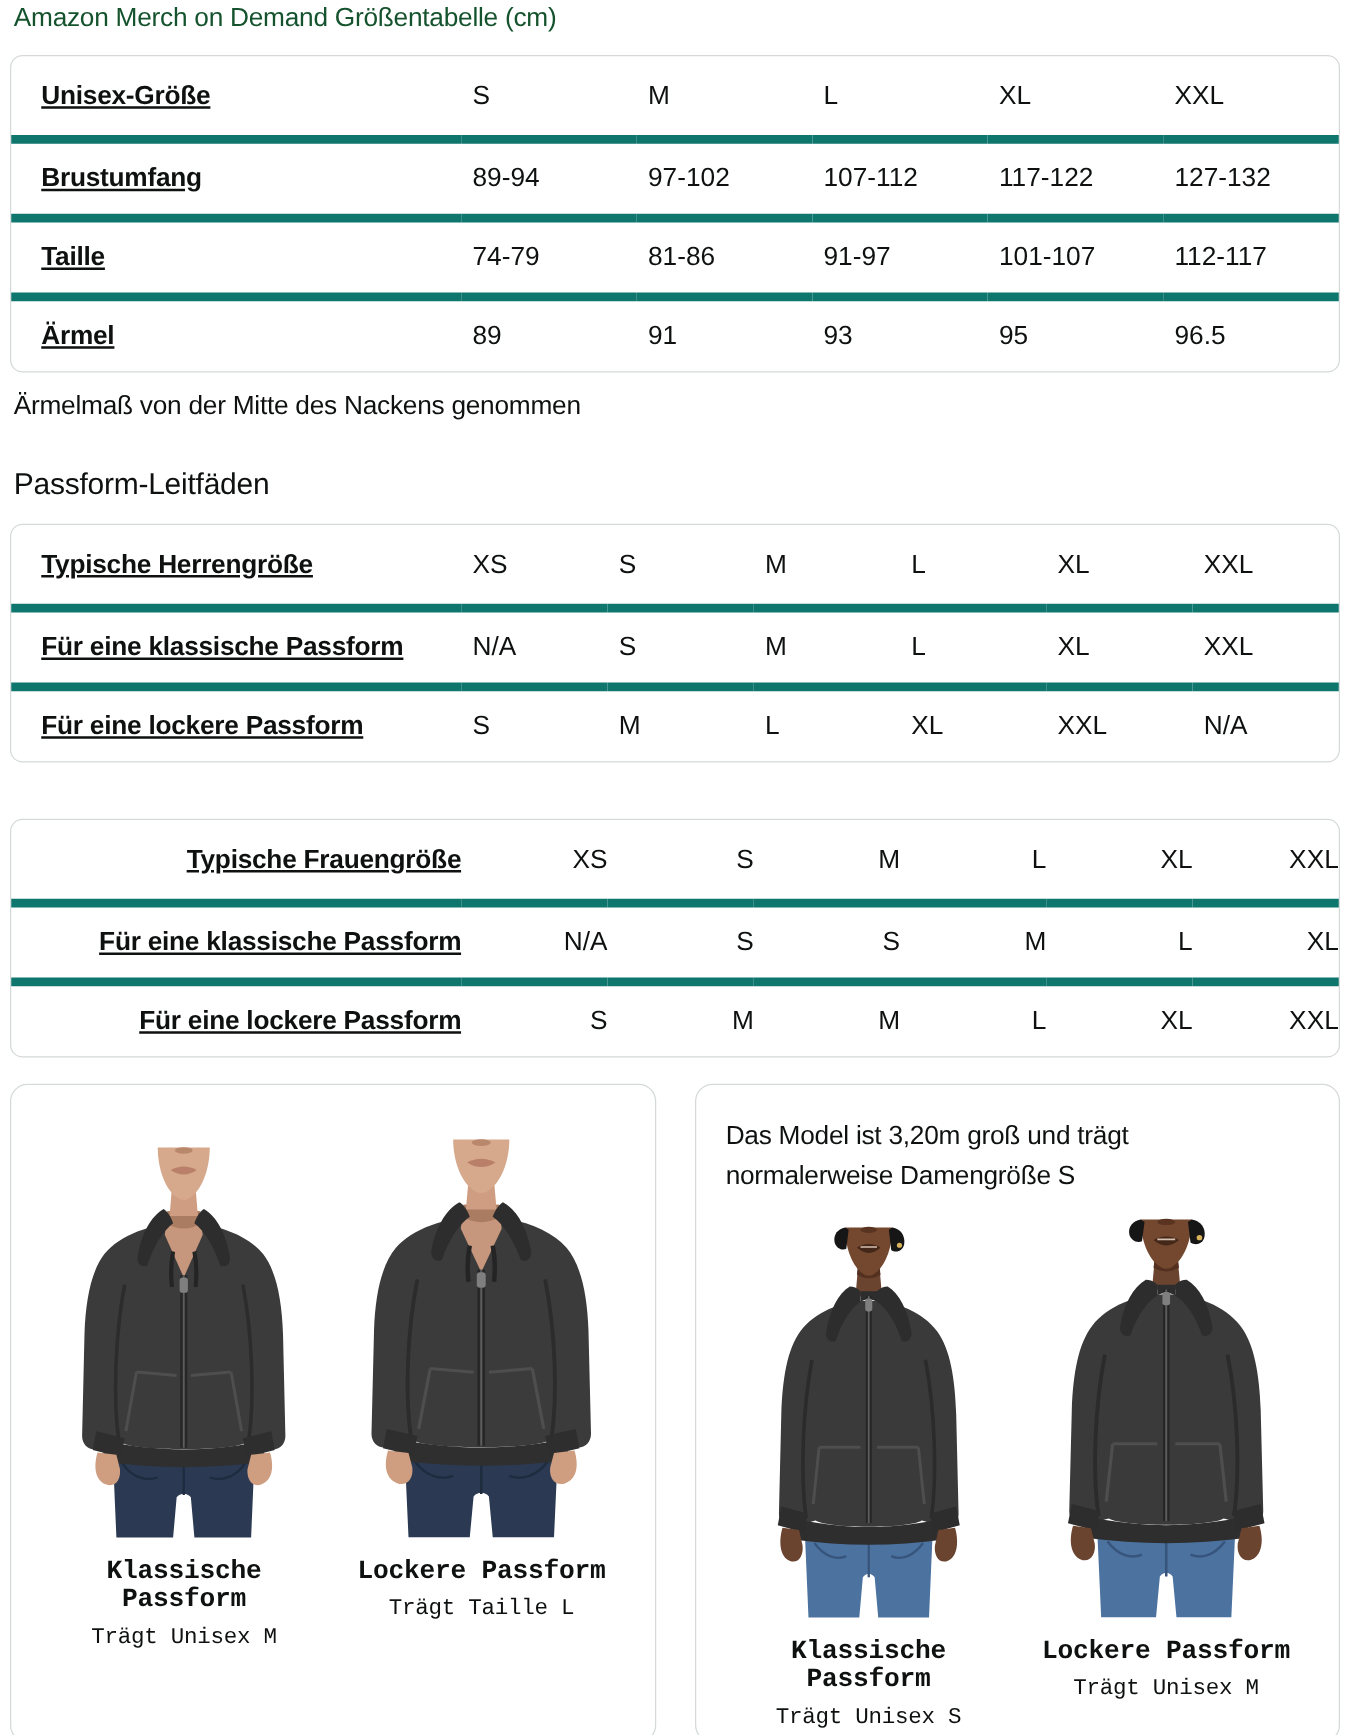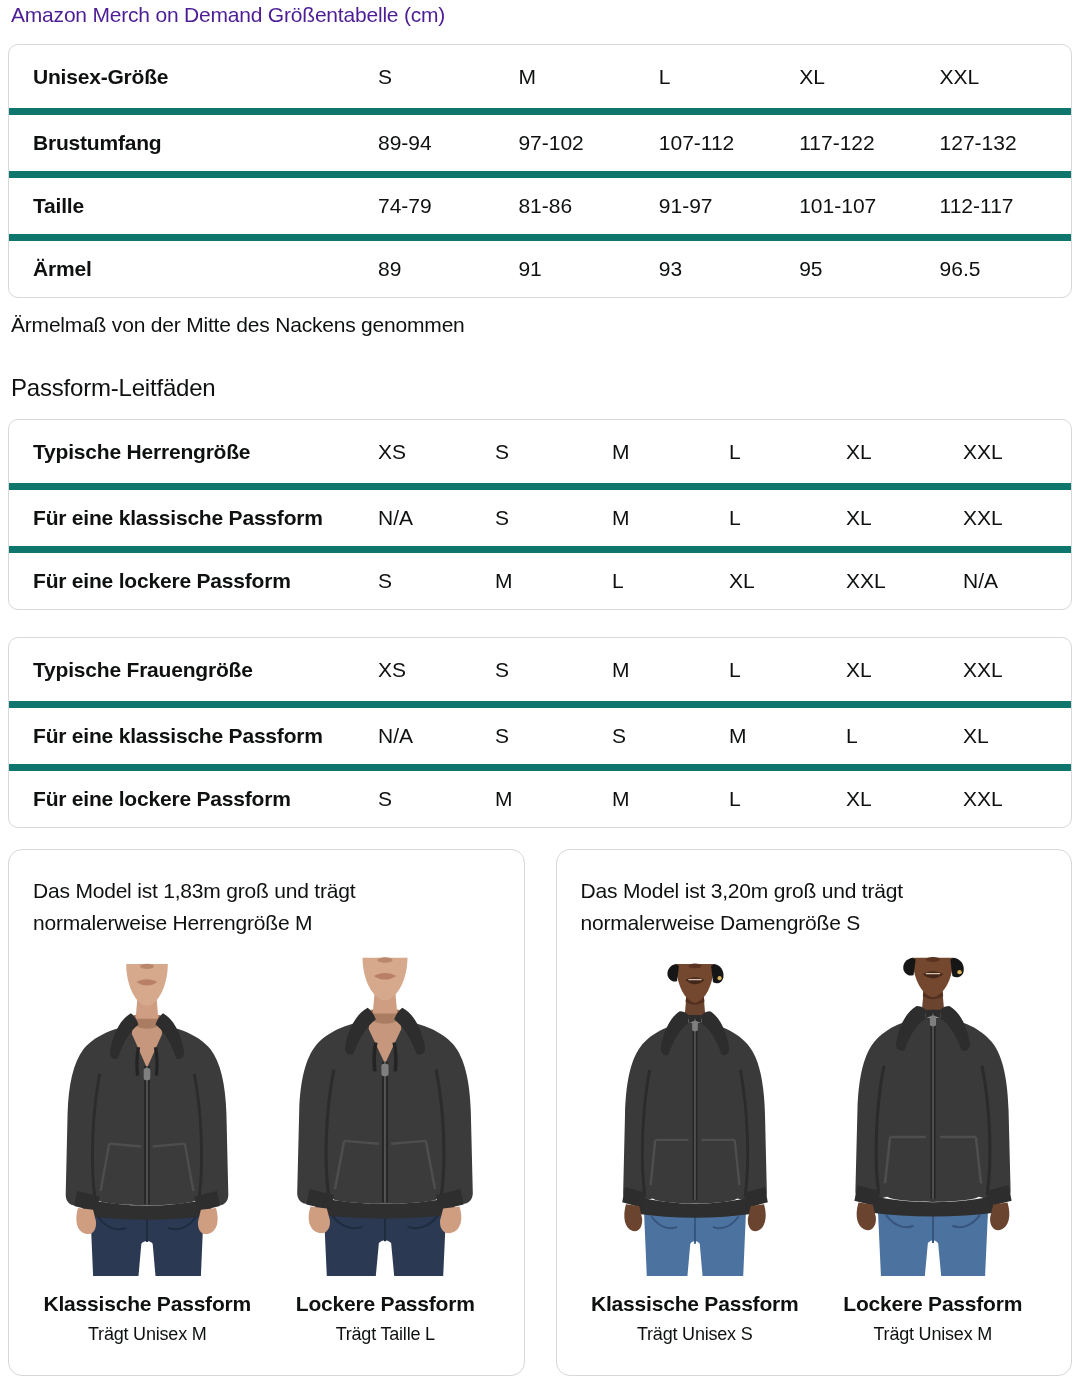--- a/index.html
+++ b/index.html
@@ -7,59 +7,59 @@
   body {
     width:1080px; height:1388px;
     background:#ffffff;
     color:#0f1111;
     font-family:"Liberation Sans", sans-serif;
     overflow:hidden;
   }
   .page { padding:0 8px; }
 
   .page-title {
-    font-size:21px; font-weight:400; color:#4c1d95;
+    font-size:21px; font-weight:400; color:#14532d;
     margin:3px 0 0 3px; letter-spacing:-0.2px;
   }
 
   
   .chart-table {
     display:table; width:100%; table-layout:fixed;
     border:1.5px solid #d5d9d9; border-radius:10px;
     border-spacing:0; margin-top:17px;
   }
   .trow { display:table-row; }
   .tcell {
     display:table-cell; vertical-align:middle;
     height:63px; font-size:21px; padding-left:9px;
     white-space:nowrap; overflow:hidden;
   }
-  .tcell.label { width:360px; padding-left:24px; font-weight:700; letter-spacing:-0.2px; }
+  .tcell.label { width:360px; padding-left:24px; font-weight:700; letter-spacing:-0.2px;text-decoration:underline; }
   .trow.sep .tcell { border-top:7px solid #0f766e; }
 
   .table-note {
     font-size:21px; margin:15px 0 18px 3px; letter-spacing:-0.2px;
   }
   .section-heading {
     font-size:24px; font-weight:400; margin:37px 0 0 3px; letter-spacing:-0.2px;
   }
-  .fit-table-gap { margin-top:27px; }
+  .fit-table-gap { margin-top:45px;text-align:right; }
 
   
   .cards { display:flex; gap:31px; margin-top:21px; }
   .card {
     flex:1; height:527px;
     border:1.5px solid #d5d9d9; border-radius:14px;
     padding:25px 24px 18px 24px;
   }
   .card-desc {
     font-size:21px; line-height:32px; margin:0; max-width:408px; letter-spacing:-0.2px;
   }
   .figures { display:flex; justify-content:center; gap:24px; margin-top:20px; }
-  figure.figure { margin:0; width:214px; text-align:center; }
+  figure.figure { margin:0; width:214px; text-align:center;font-family:Liberation Mono, monospace; }
   .model-svg { width:208px; height:322px; display:block; margin:0 auto; }
   .figure.loose .model-svg { transform:scale(1.08,1.02); transform-origin:50% 100%; }
   .fit-caption { font-size:21px; font-weight:700; margin-top:11px; letter-spacing:-0.2px; }
   .size-caption { font-size:18px; font-weight:400; margin-top:8px; letter-spacing:-0.2px; }
 
   .svg-defs { position:absolute; width:0; height:0; overflow:hidden; }
 </style>
 </head>
 <body>
 
@@ -257,21 +257,20 @@
       <div class="tcell">M</div>
       <div class="tcell">L</div>
       <div class="tcell">XL</div>
       <div class="tcell">XXL</div>
     </div>
   </div>
 
   <div class="cards">
 
     <section class="card">
-      <p class="card-desc">Das Model ist 1,83m groß und trägt normalerweise Herrengröße M</p>
       <div class="figures">
         <figure class="figure">
           <svg class="model-svg" viewBox="0 0 220 330" aria-hidden="true">
               <use href="#fig-man"></use>
             </svg>
           <figcaption>
             <div class="fit-caption">Klassische Passform</div>
             <div class="size-caption">Trägt Unisex M</div>
           </figcaption>
         </figure>

